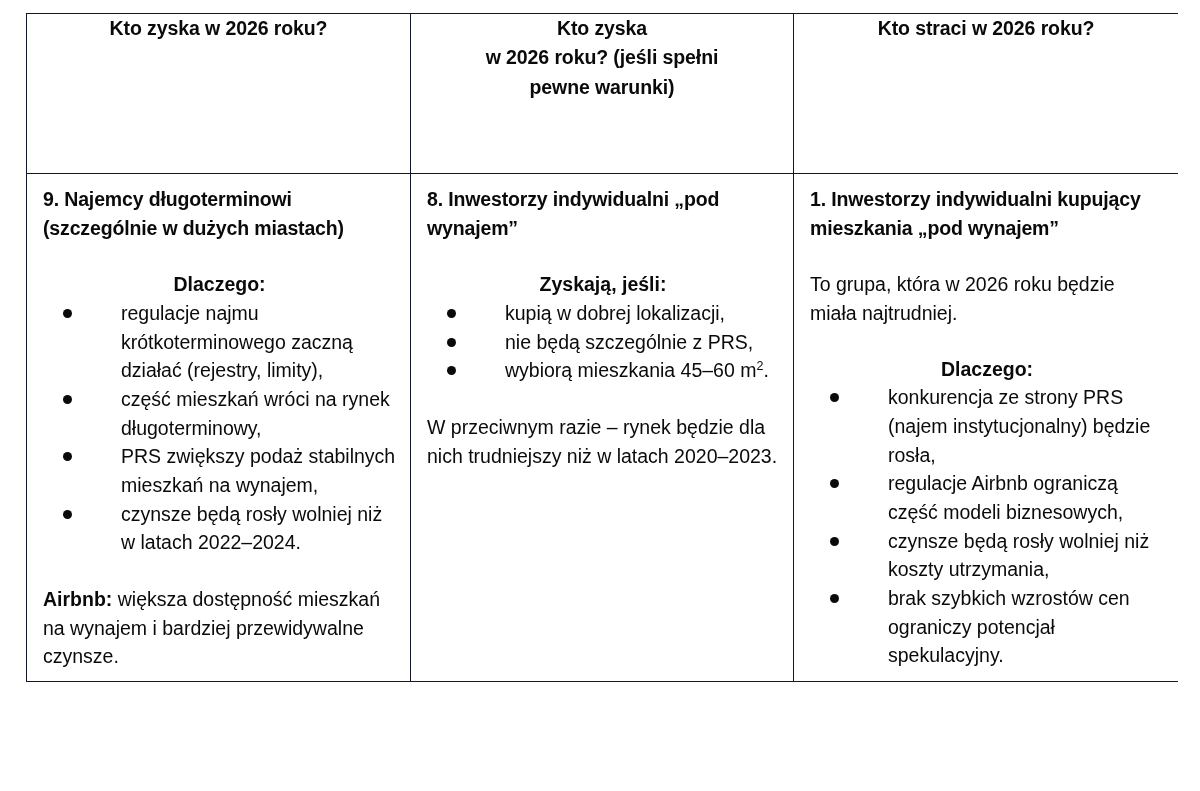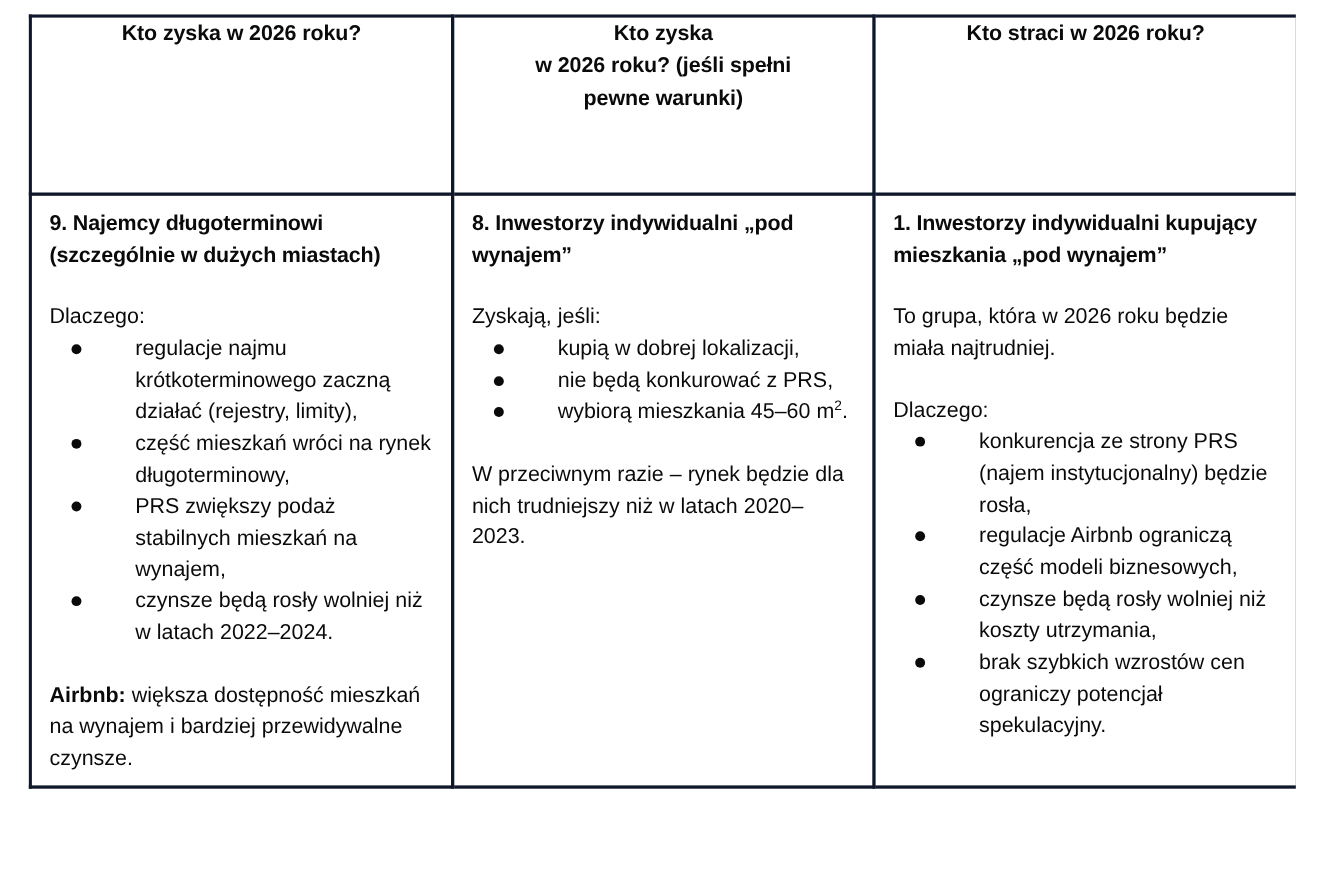--- a/index.html
+++ b/index.html
@@ -36,21 +36,21 @@
 
   table.comparison-table {
     border-collapse: collapse;
     table-layout: fixed;
     width: 1152px;
     background: #ffffff;
   }
 
   table.comparison-table th,
   table.comparison-table td {
-    border: 3px solid #0f172a;
+    border: 1px solid #0f172a;
     vertical-align: top;
     background: #ffffff;
   }
 
   
   col.c1 { width: 384px; }
   col.c2 { width: 383px; }
   col.c3 { width: 385px; }
 
   
@@ -75,21 +75,22 @@
     font-size: 19.5px;
     line-height: 1.47;
   }
 
   .blk { margin: 0; }
   .blk.title {
     font-weight: bold;
     letter-spacing: -0.15px;
   }
   .blk.lead-label {
-    font-weight: normal;
+    font-weight: bold;
+    text-align: center;
   }
   .spacer {
     display: block;
     height: 28px;
   }
   .spacer.small { height: 27px; }
 
   ul.bullets {
     list-style: none;
     margin: 0;
@@ -181,21 +182,21 @@
             <p class="blk title">8. Inwestorzy indywidualni „pod wynajem”</p>
             <span class="spacer"></span>
             <p class="blk lead-label">Zyskają, jeśli:</p>
             <ul class="bullets">
               <li>
                 <span class="dot"></span>
                 <span>kupią w dobrej lokalizacji,</span>
               </li>
               <li>
                 <span class="dot"></span>
-                <span>nie będą konkurować z PRS,</span>
+                <span>nie będą szczególnie z PRS,</span>
               </li>
               <li>
                 <span class="dot"></span>
                 <span id="bullet-m2">wybiorą mieszkania 45–60 m<sup>2</sup>.</span>
               </li>
             </ul>
             <span class="spacer"></span>
             <p class="para">W przeciwnym razie – rynek będzie dla nich trudniejszy niż w latach 2020–2023.</p>
           </td>
 

